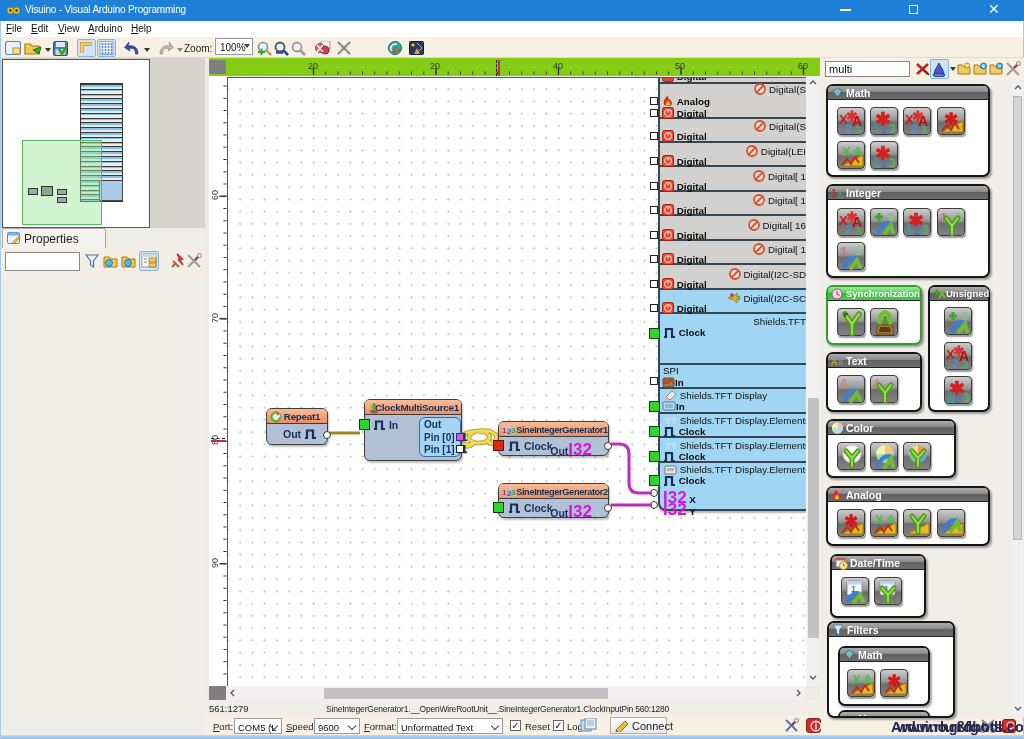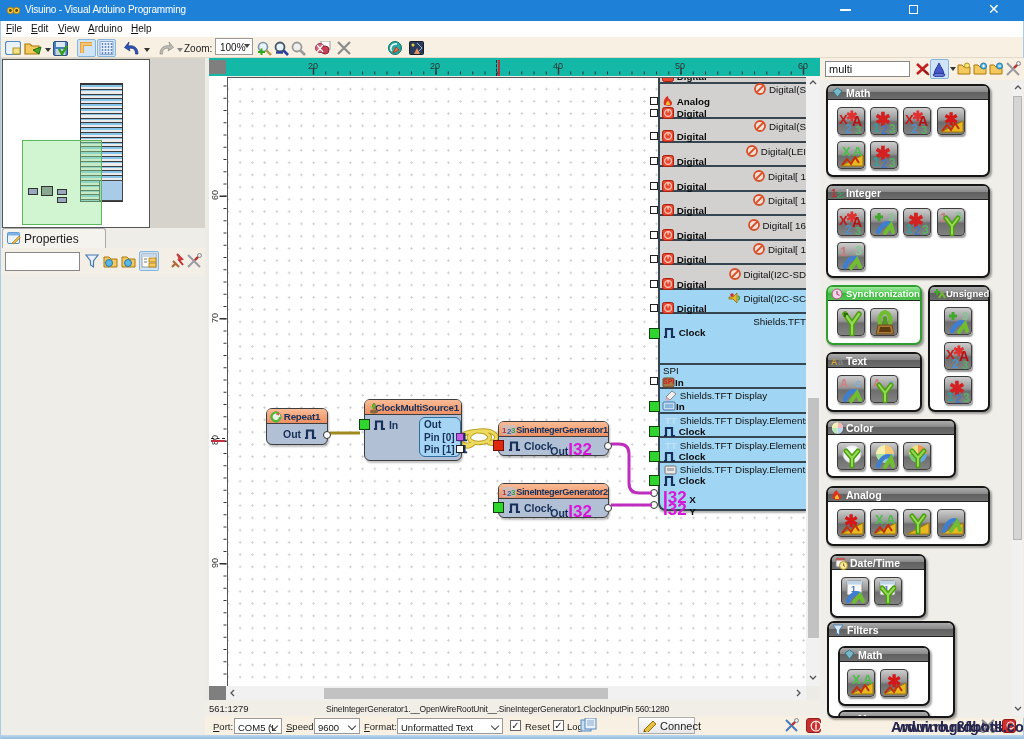--- a/index.html
+++ b/index.html
@@ -28,38 +28,38 @@
 #leftpanel{position:absolute;left:0;top:58px;width:205px;height:677px;background:#EFEDE7;}
 #mini-outer{position:absolute;left:0;top:0;width:205px;height:170px;background:#D6D3CC;}
 #minimap{position:absolute;left:2px;top:1px;width:148px;height:169px;background:#fff;border:1px solid #555;}
 #props-row{position:absolute;left:0;top:170px;width:205px;height:20px;background:#EFEDE7;}
 #props-tab{position:absolute;left:2px;top:0px;width:104px;height:20px;background:#F5F3EE;border:1px solid #aaa;border-bottom:none;border-radius:3px 3px 0 0;font-size:12px;color:#222;}
 #search-row{position:absolute;left:0;top:190px;width:205px;height:27px;background:#F3EFE6;}
 #props-input{position:absolute;left:5px;top:4px;width:75px;height:19px;background:#fff;border:1px solid #888;}
 
 #corner-tl{position:absolute;left:209px;top:60px;width:17px;height:14px;background:#7F7F7F;}
 #corner-bl{position:absolute;left:209px;top:686px;width:17px;height:14px;background:#7F7F7F;}
-#topruler{position:absolute;left:209px;top:58px;width:620px;height:18px;background:#14b8a6;overflow:hidden;}
+#topruler{position:absolute;left:209px;top:58px;width:620px;height:18px;background:#84cc16;overflow:hidden;}
 #leftruler{position:absolute;left:209px;top:76px;width:18px;height:610px;background:#fff;overflow:hidden;}
 .rnum{position:absolute;font-size:9px;color:#333;}
 .rnumv{transform:rotate(-90deg);}
 #canvas{position:absolute;left:227px;top:77px;width:579px;height:609px;background:#fff;border-left:1px solid #555;border-top:1px solid #555;background-image:radial-gradient(circle,#cdcdcd 0.9px,transparent 1.3px);background-size:12.25px 12.25px;background-position:6px 5px;overflow:hidden;}
 
 #vscroll{position:absolute;left:806px;top:76px;width:14px;height:610px;background:#F1F1F1;}
 #vthumb{position:absolute;left:807.5px;top:398px;width:11px;height:240px;background:#C2C2C2;}
 #hscroll{position:absolute;left:226px;top:686px;width:580px;height:14px;background:#F1F1F1;}
 #hthumb{position:absolute;left:324px;top:687.5px;width:284px;height:11px;background:#C2C2C2;}
 
 #statusbar{position:absolute;left:205px;top:700px;width:615px;height:16px;background:#F1EEE7;font-size:9.5px;color:#222;}
 #bottombar{position:absolute;left:205px;top:716px;width:819px;height:19px;background:#F8F0E2;font-size:9.5px;color:#222;}
 #winedge{position:absolute;left:0;top:735px;width:1024px;height:4px;background:linear-gradient(#BFD9EF,#8FBCE0);}
 .combo{position:absolute;top:1.5px;height:16px;background:#fff;border:1px solid #999;font-size:9.5px;padding:3px 0 0 3px;color:#111;white-space:nowrap;overflow:hidden;}
 .combo .cc{position:absolute;right:4px;top:4px;width:6px;height:6px;border-left:1.5px solid #444;border-bottom:1.5px solid #444;transform:rotate(-45deg);}
 .chk{position:absolute;top:3.5px;width:11px;height:11px;background:#fff;border:1px solid #666;font-size:10px;line-height:10px;color:#222;text-align:center;}
-#connectbtn{position:absolute;left:405px;top:1px;width:57px;height:17px;background:linear-gradient(#FDFDFD,#E8E8E8);border:1px solid #ADADAD;font-size:11px;color:#222;margin-left:28px;}
+#connectbtn{position:absolute;left:405px;top:1px;width:57px;height:17px;background:linear-gradient(#FDFDFD,#E8E8E8);border:1px solid #ADADAD;font-size:11px;color:#222;}
 
 #rightpanel{position:absolute;left:820px;top:58px;width:204px;height:660px;background:#EFEEE9;}
 #rp-top{position:absolute;left:0;top:0;width:204px;height:22px;background:#F8F0E2;}
 #rp-input{position:absolute;left:5px;top:3px;width:85px;height:16px;background:#fff;border:1px solid #888;font-size:11px;padding:1px 0 11px 3px;color:#111;}
 #rp-scroll{position:absolute;left:192px;top:24px;width:11px;height:634px;background:#F1F1F1;}
 #rp-thumb{position:absolute;left:1px;top:14px;width:9px;height:444px;background:#D5D5D5;border:1px solid #b5b5b5;}
 .cat{position:absolute;background:#fff;border:2px solid #161616;border-radius:7px;box-shadow:1.5px 2px 2px rgba(0,0,0,0.35);padding-left:40px;}
 .cathead{position:absolute;left:0;top:0;right:0;height:14px;border-radius:4px 4px 0 0;background:linear-gradient(#ababab,#8a8a8a 45%,#616161 50%,#6e6e6e);color:#fff;font-size:10.5px;font-weight:bold;padding-left:18px;line-height:14px;border-bottom:1px solid #222;}
 .cathead.green{background:linear-gradient(#9FE89F,#59CE59 45%,#3CB83C 50%,#52C452);}
 .cat.greenb{border-color:#2F9E2F;}

